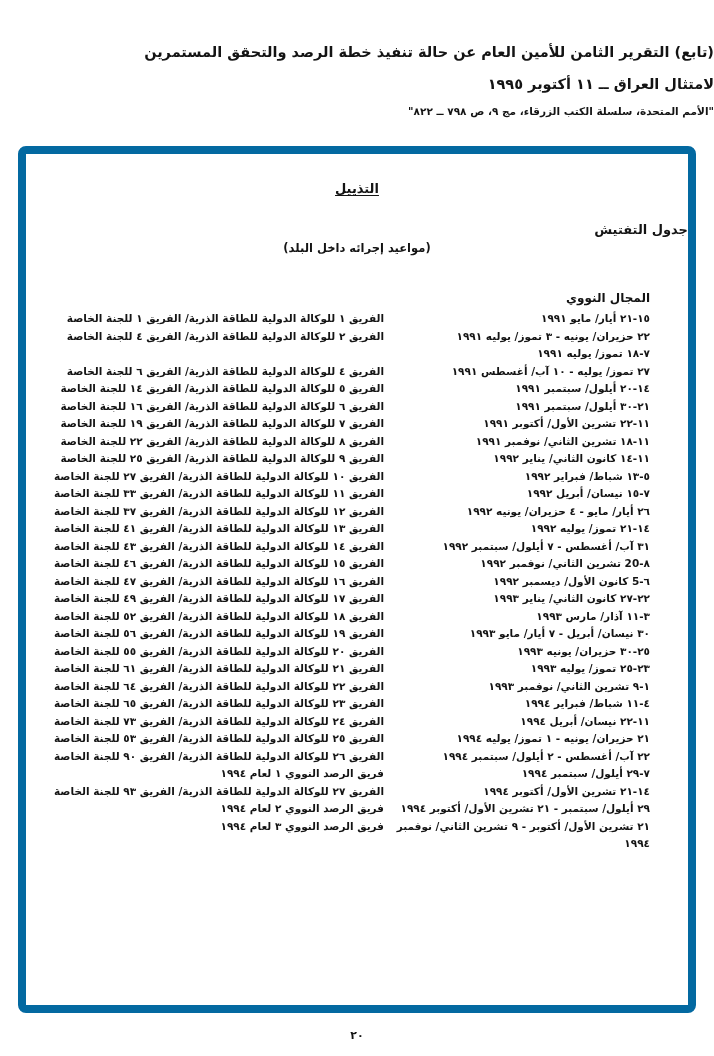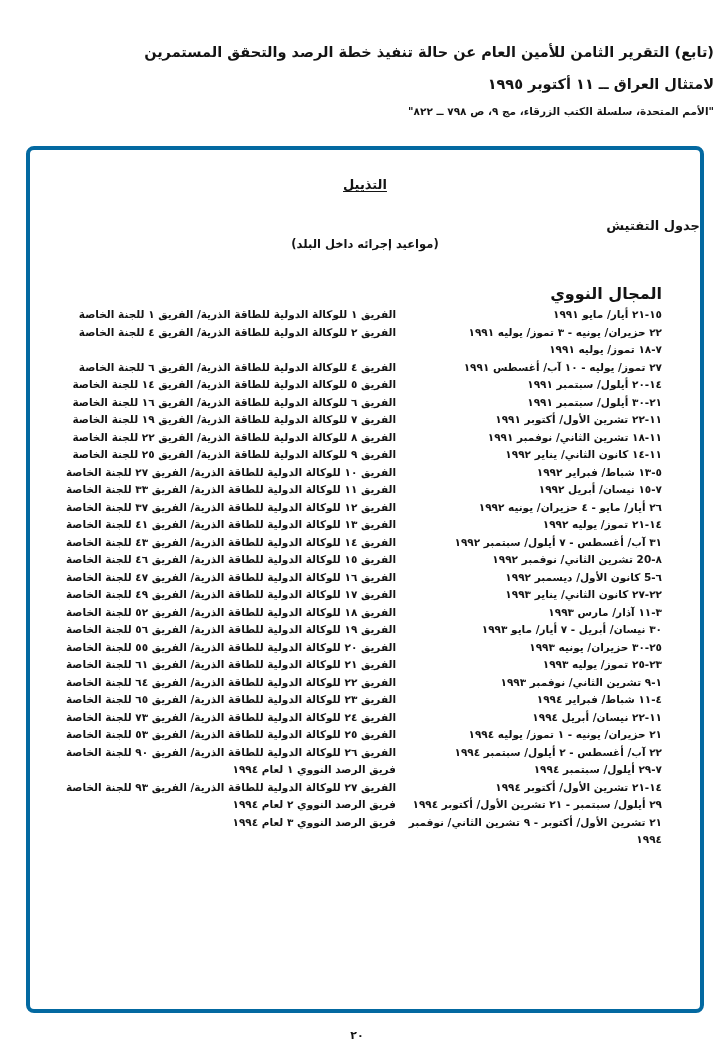--- a/index.html
+++ b/index.html
@@ -37,26 +37,26 @@
   }
   .hline3 {
     margin-top: 10px;
     font-size: 10.5px;
     font-weight: 700;
     line-height: 14px;
   }
   
   .green-box {
     position: absolute;
-    left: 26px;
+    left: 18px;
     top: 146px;
     width: 678px;
     height: 867px;
     box-sizing: border-box;
-    border: 4px solid #0369a1;
+    border: 8px solid #0369a1;
     border-radius: 8px;
     background: #ffffff;
   }
   .appendix-title {
     margin-top: 27px;
     text-align: center;
     font-size: 13px;
     font-weight: 700;
   }
   .appendix-title .underlined {
@@ -72,21 +72,21 @@
   }
   .table-subtitle {
     text-align: center;
     font-size: 11.5px;
     font-weight: 700;
     line-height: 18px;
   }
   .section-heading {
     margin-top: 33px;
     padding-right: 38px;
-    font-size: 16px;
+    font-size: 12px;
     font-weight: 700;
     line-height: 16px;
   }
   
   .rows {
     margin-top: 4px;
     padding: 0 38px 0 8px;
   }
   .row {
     display: flex;

